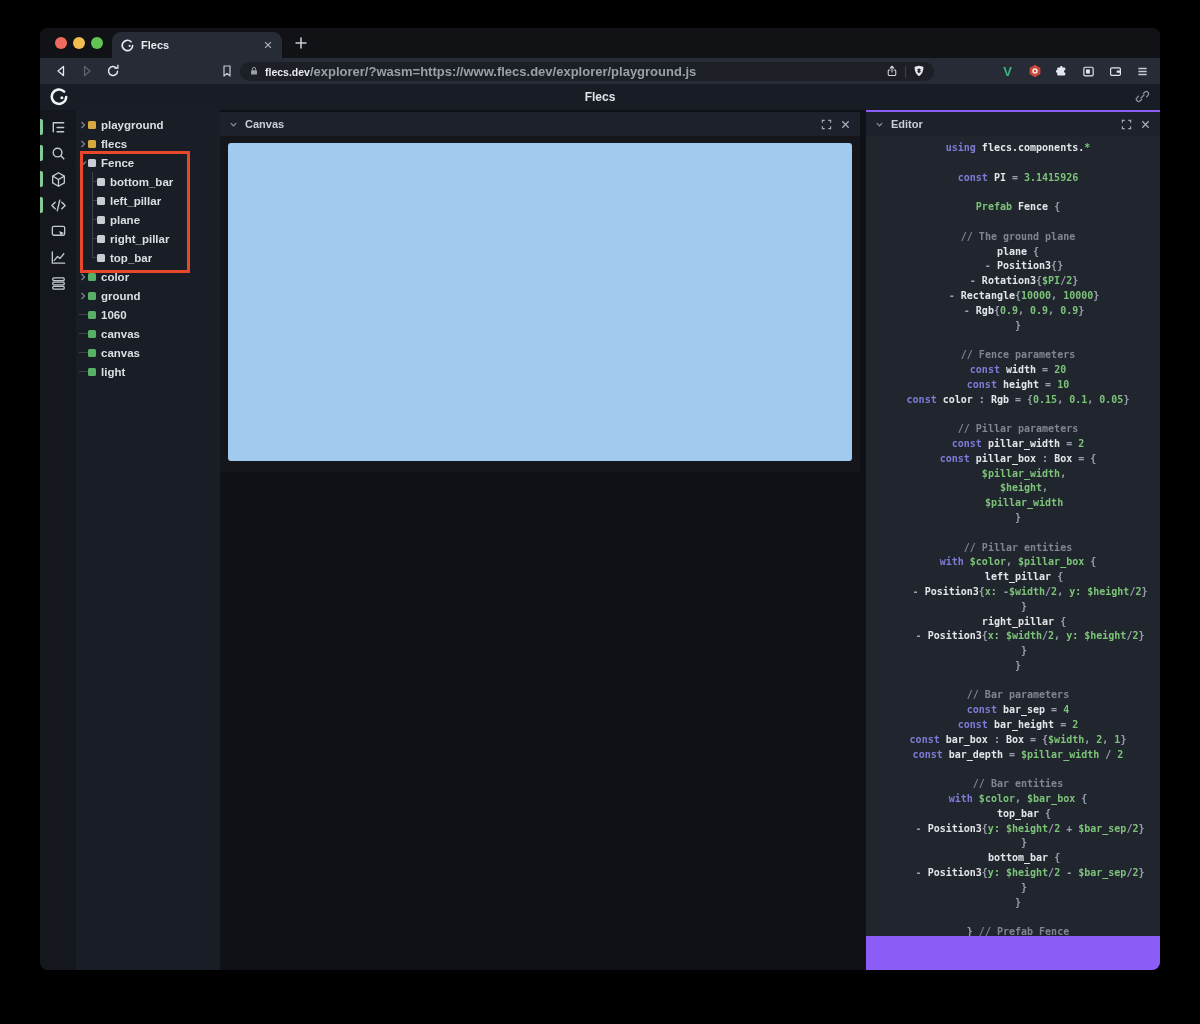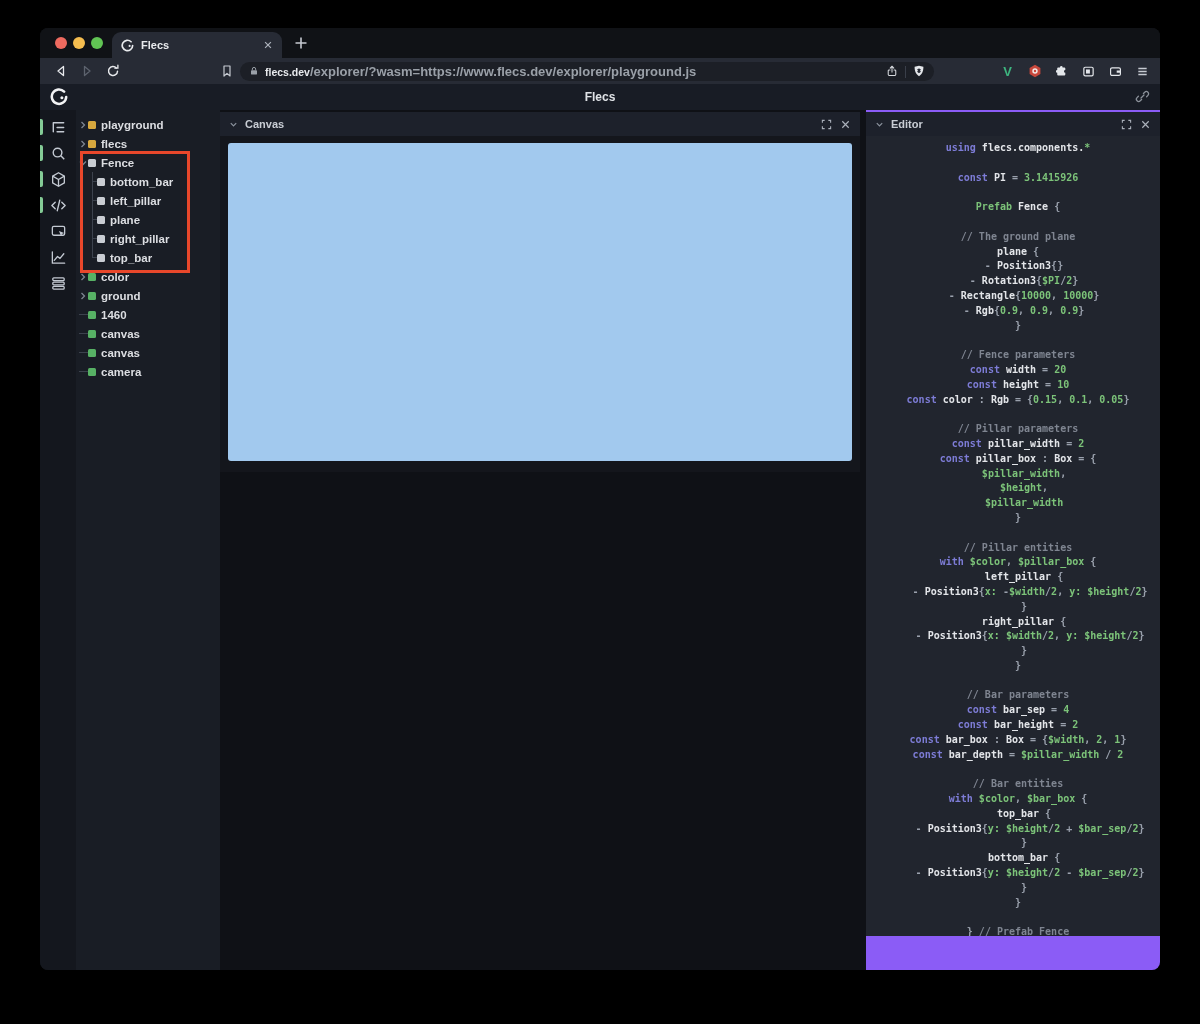--- a/index.html
+++ b/index.html
@@ -345,42 +345,42 @@
             </svg>
           </span>
           <span class="sq" style="background:#57b165"></span>
           <span>ground</span>
         </div>
         <div class="trow">
           <span class="chev">
             <span class="dash"></span>
           </span>
           <span class="sq" style="background:#57b165"></span>
-          <span>1460</span>
+          <span>1060</span>
         </div>
         <div class="trow">
           <span class="chev">
             <span class="dash"></span>
           </span>
           <span class="sq" style="background:#57b165"></span>
           <span>canvas</span>
         </div>
         <div class="trow">
           <span class="chev">
             <span class="dash"></span>
           </span>
           <span class="sq" style="background:#57b165"></span>
           <span>canvas</span>
         </div>
         <div class="trow">
           <span class="chev">
             <span class="dash"></span>
           </span>
           <span class="sq" style="background:#57b165"></span>
-          <span>camera</span>
+          <span>light</span>
         </div>
       </div>
 
     <div class="annotation" style="border-color: rgb(232, 71, 43);"></div>
 
     <div class="main">
       <div class="phead canvas-head">
         <span class="pchev">
             <svg viewBox="0 0 10 10" fill="none" stroke="currentColor" stroke-width="1.4">
               <path d="M2 3.5l3 3 3-3"></path>

